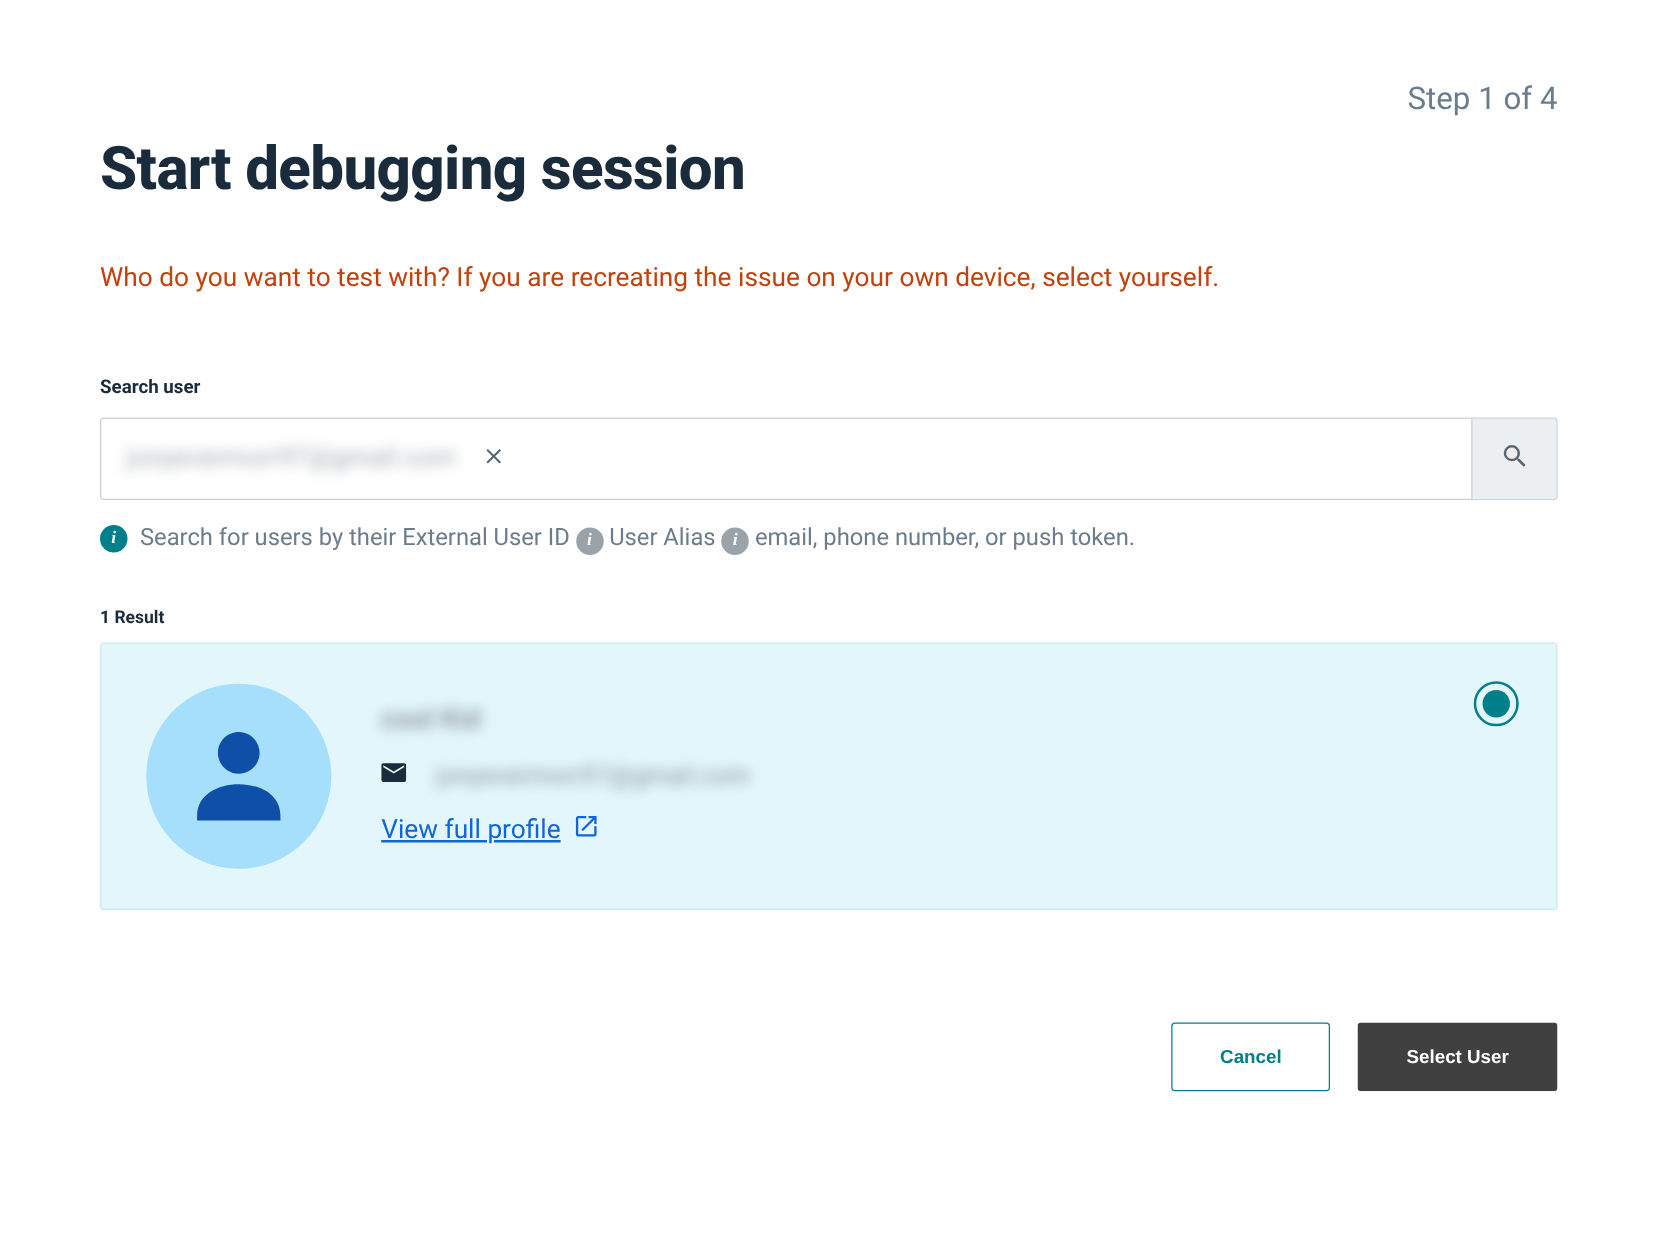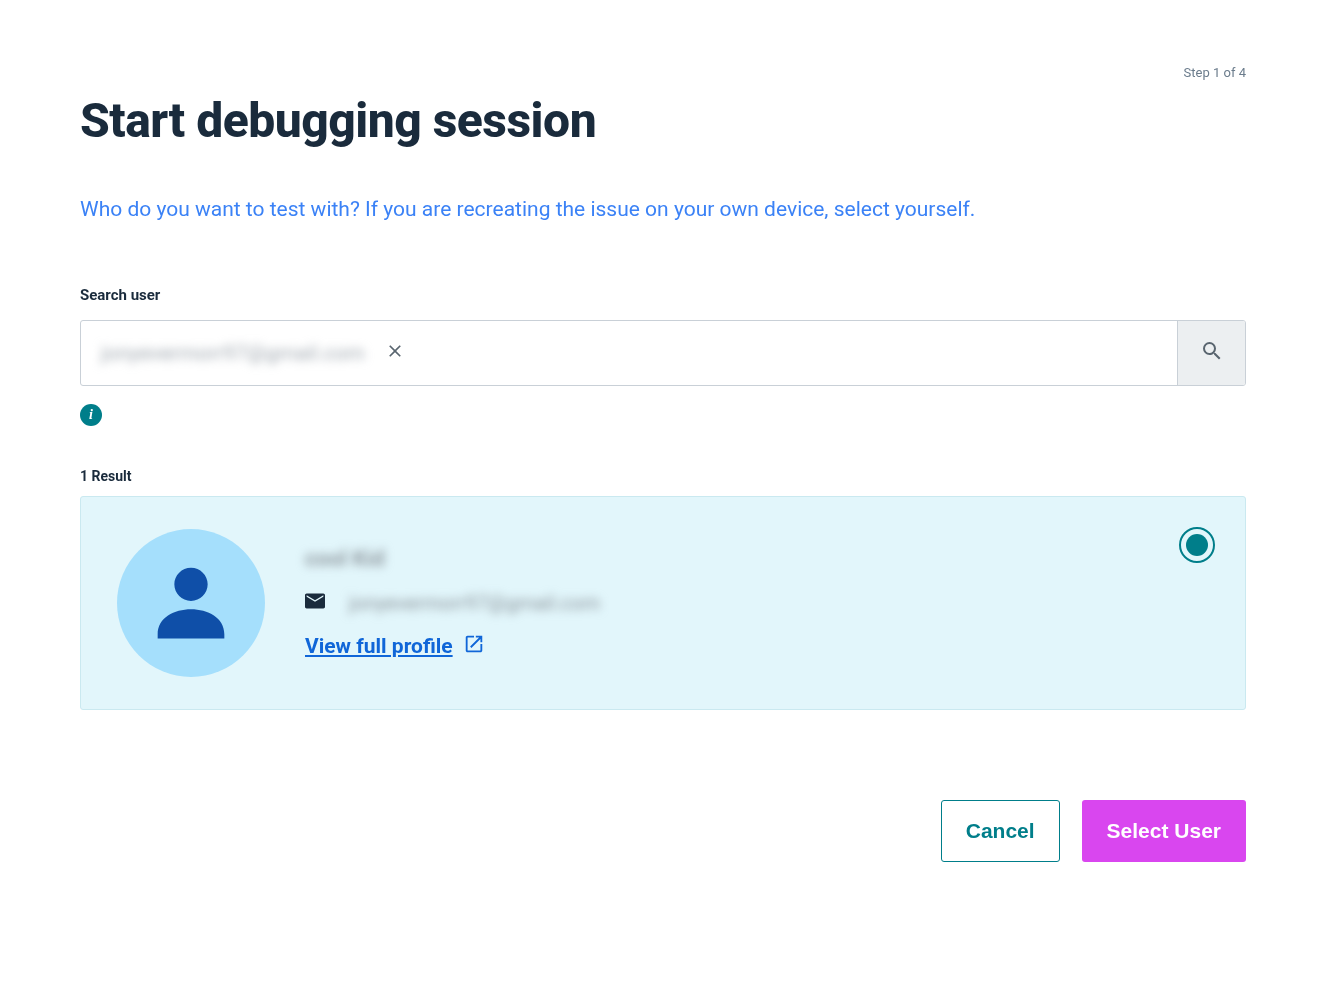--- a/index.html
+++ b/index.html
@@ -8,32 +8,32 @@
       background: #fff;
       color: #1a2b3c;
     }
     .container {
       padding: 65px 80px 60px 80px;
       max-width: 1326px;
     }
     .step-indicator {
       text-align: right;
       color: #6b7c8c;
-      font-size: 13px;
+      font-size: 25px;
       margin-bottom: 12px;
     }
     .page-title {
       font-size: 48px;
       font-weight: 800;
       color: #1a2b3c;
       letter-spacing: -0.5px;
     }
     .description {
       font-size: 21px;
-      color: #3b82f6;
+      color: #c2410c;
       margin-top: 45px;
       line-height: 1.5;
     }
     .search-label {
       font-size: 15px;
       font-weight: 700;
       color: #1a2b3c;
       margin-top: 60px;
       margin-bottom: 16px;
     }
@@ -150,21 +150,21 @@
     .email-icon svg { width: 20px; height: 16px; fill: #1a2b3c; }
     .result-email {
       filter: blur(5px);
       color: #8a939a;
       font-size: 20px;
       user-select: none;
     }
     .profile-link {
       color: #1066d8;
       font-size: 21px;
-      font-weight: 700;
+      font-weight: 400;
       text-decoration: underline;
       display: inline-flex;
       align-items: center;
       gap: 10px;
       cursor: pointer;
     }
     .profile-link svg { width: 22px; height: 22px; fill: #1066d8; }
     .radio-indicator {
       position: absolute;
       top: 30px;
@@ -184,34 +184,34 @@
       background: #007e8a;
       border-radius: 50%;
     }
     .footer-buttons {
       display: flex;
       justify-content: flex-end;
       gap: 22px;
       margin-top: 90px;
     }
     .btn {
-      padding: 18px 24px;
-      font-size: 21px;
+      padding: 18px 38px;
+      font-size: 15px;
       font-weight: 700;
       border-radius: 3px;
       cursor: pointer;
       border: 1px solid transparent;
     }
     .btn-secondary {
       background: #fff;
       border: 1px solid #007e8a;
       color: #007e8a;
     }
     .btn-primary {
-      background: #d946ef;
+      background: #404040;
       color: #fff;
     }
   </style>
 </head>
 <body>
 
 <div class="container">
   <div class="step-indicator">Step 1 of 4</div>
 
   <h1 class="page-title">Start debugging session</h1>
@@ -235,20 +235,27 @@
       <span>
         <svg viewBox="0 0 24 24">
             <path d="M15.5 14h-.79l-.28-.27A6.471 6.471 0 0016 9.5 6.5 6.5 0 109.5 16c1.61 0 3.09-.59 4.23-1.57l.27.28v.79l5 4.99L20.49 19l-4.99-5zm-6 0C7.01 14 5 11.99 5 9.5S7.01 5 9.5 5 14 7.01 14 9.5 11.99 14 9.5 14z"></path>
           </svg>
       </span>
     </button>
   </div>
 
   <div class="hint-row">
     <span class="info-circle teal">i</span>
+    <span>
+      <span class="hint-text">Search for users by their External User ID</span>
+      <span class="info-circle">i</span>
+      <span class="hint-text">User Alias</span>
+      <span class="info-circle">i</span>
+      <span class="hint-text">email, phone number, or push token.</span>
+    </span>
   </div>
 
   <div class="results-label">1 Result</div>
 
   <div class="result-card">
     <div class="avatar">
       <span>
         <svg viewBox="0 0 24 24">
             <path d="M12 12c2.21 0 4-1.79 4-4s-1.79-4-4-4-4 1.79-4 4 1.79 4 4 4zm0 2c-4 0-8 2-8 6v1h16v-1c0-4-4-6-8-6z"></path>
           </svg>

